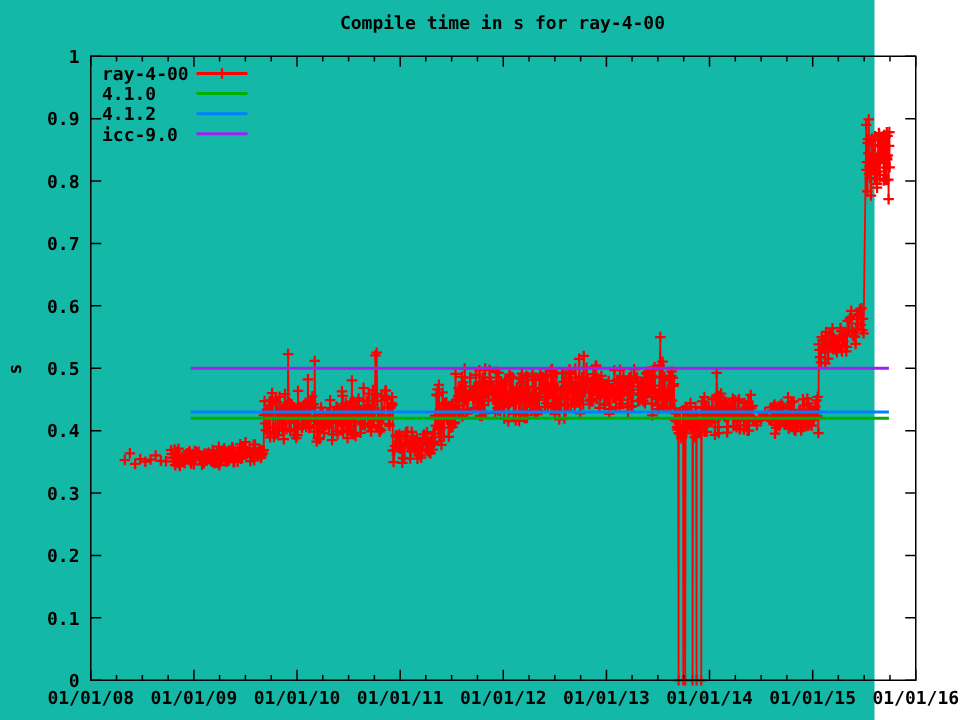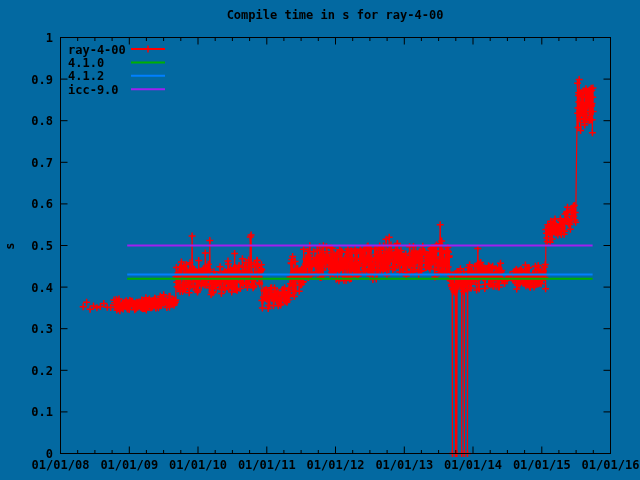--- a/index.html
+++ b/index.html
@@ -1,16 +1,16 @@
 <!DOCTYPE html>
 <html><head>
 <meta charset="utf-8">
 <style>
   html,body{margin:0;padding:0;background:#ffffff;}
-  .fig{width:640px;height:480px;position:relative;background:#0369a1;}
+  .fig{width:583px;height:480px;position:relative;background:#14b8a6;}
   svg text{font-family:"DejaVu Sans Mono","Liberation Mono",monospace;font-weight:bold;fill:#000000;}
 </style>
 </head>
 <body>
 
 <div class="fig">
   <svg id="chart" width="640" height="480" viewBox="0 0 640 480">
     <text id="title" x="335" y="19" font-size="12" text-anchor="middle">Compile time in s for ray-4-00</text>
     <text id="ylab" x="14" y="246" font-size="12" text-anchor="middle" transform="rotate(-90 14 246)">s</text>
     <g id="gen">

